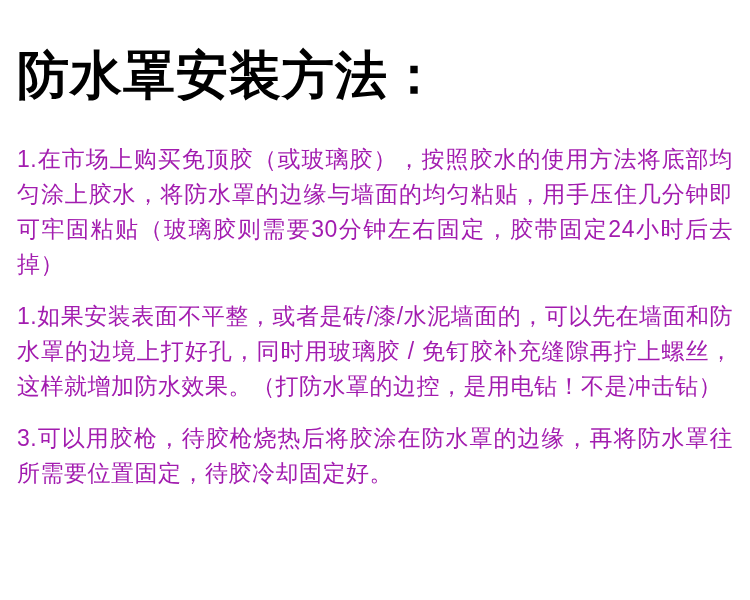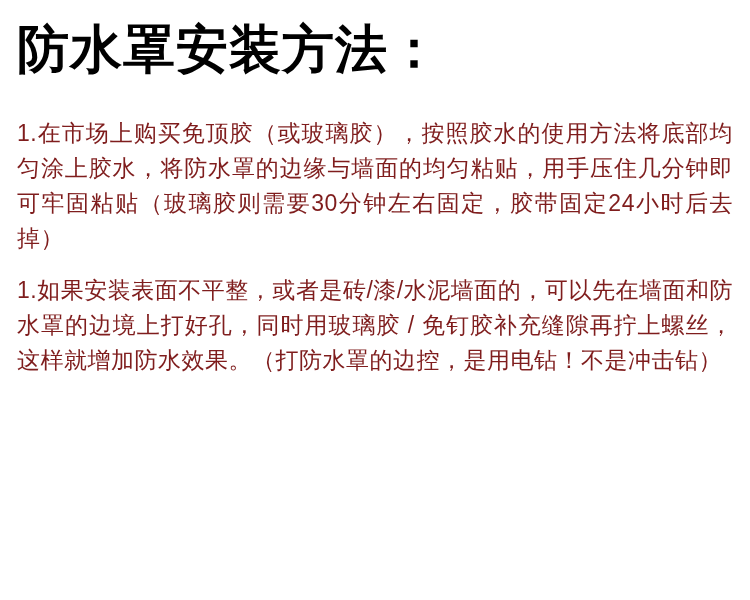--- a/index.html
+++ b/index.html
@@ -11,44 +11,45 @@
     width: 750px;
     height: 600px;
     overflow: hidden;
     font-family: "Liberation Sans", sans-serif;
   }
   .page {
     box-sizing: border-box;
     width: 750px;
     height: 600px;
     background: #ffffff;
-    padding: 4px 17px 0 17px;
+    padding: 30px 17px 0 17px;
   }
   .doc-title {
     margin: 14px 0 36px 0;
     font-size: 52px;
     line-height: 1.2;
     font-weight: 800;
     color: #000000;
     letter-spacing: 1px;
   }
   .doc-paragraph {
     margin: 4px 0 17px 0;
     font-size: 23px;
     line-height: 35px;
     font-weight: 400;
-    color: #7f1d1d;
+    color: #a21caf;
     text-align: justify;
     text-justify: inter-ideograph;
     letter-spacing: 0.5px;
   }
 </style>
 </head>
 <body>
 
 <div class="page">
   <h1 class="doc-title">防水罩安装方法：</h1>
 
   <p class="doc-paragraph">1.在市场上购买免顶胶（或玻璃胶），按照胶水的使用方法将底部均匀涂上胶水，将防水罩的边缘与墙面的均匀粘贴，用手压住几分钟即可牢固粘贴（玻璃胶则需要30分钟左右固定，胶带固定24小时后去掉）</p>
 
   <p class="doc-paragraph">1.如果安装表面不平整，或者是砖/漆/水泥墙面的，可以先在墙面和防水罩的边境上打好孔，同时用玻璃胶 / 免钉胶补充缝隙再拧上螺丝，这样就增加防水效果。（打防水罩的边控，是用电钻！不是冲击钻）</p>
 
+  <p class="doc-paragraph">3.可以用胶枪，待胶枪烧热后将胶涂在防水罩的边缘，再将防水罩往所需要位置固定，待胶冷却固定好。</p>
 </div>
 
 </body></html>

